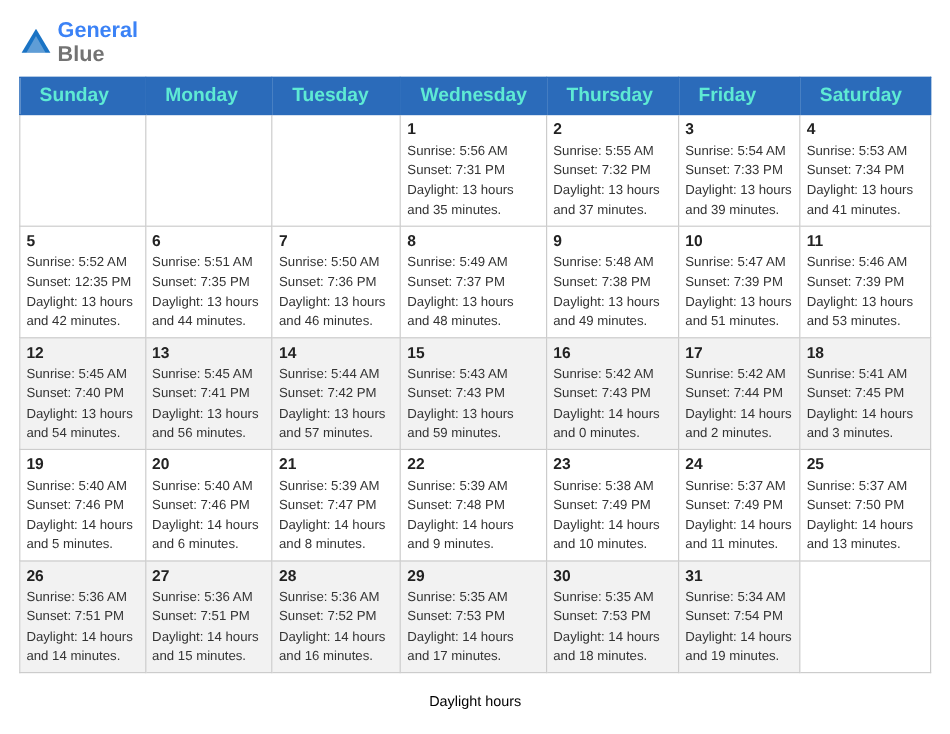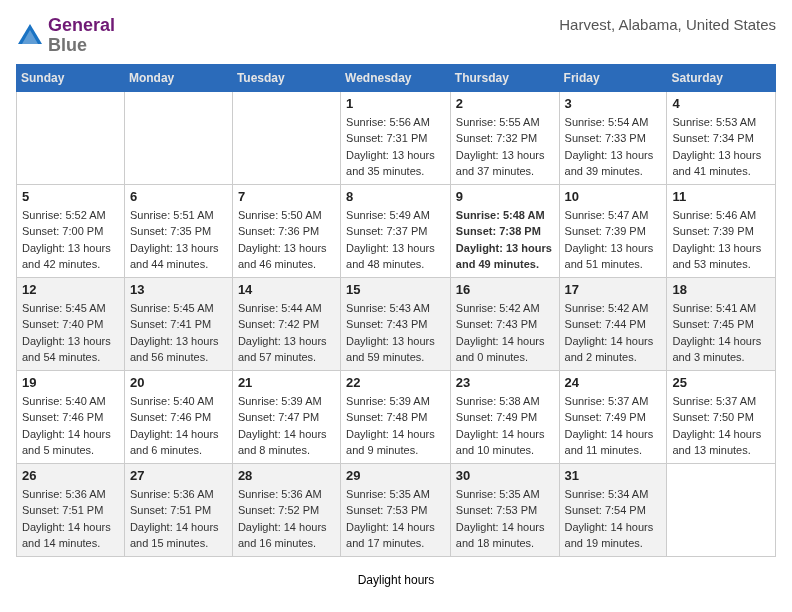--- a/index.html
+++ b/index.html
@@ -19,21 +19,21 @@
     .logo {
       display: flex;
       align-items: center;
       gap: 4px;
     }
     .logo-text {
       font-size: 18px;
       font-weight: bold;
       line-height: 1.1;
     }
-    .logo-general { color: #701a75; }
+    .logo-general { color: #3b82f6; }
     .logo-blue { color: #737373; }
     .logo-icon {
       width: 28px;
       height: 28px;
     }
     .title-block {
       text-align: right;
     }
     .month-title {
       font-size: 36px;
@@ -44,24 +44,24 @@
       font-size: 15px;
       color: #555;
     }
     .calendar {
       width: 100%;
       border-collapse: collapse;
       font-size: 11px;
     }
     .calendar th {
       background: #2b6bba;
-      color: #e5e5e5;
-      padding: 6px 4px;
+      color: #5eead4;
+      padding: 6px 16px;
       text-align: left;
-      font-size: 12px;
+      font-size: 16px;
       font-weight: bold;
       border: 1px solid #2b6bba;
     }
     .calendar td {
       border: 1px solid #ccc;
       vertical-align: top;
       padding: 4px 5px;
       width: 113px;
       min-height: 80px;
       background: #fff;
@@ -100,21 +100,20 @@
     <svg class="logo-icon" viewBox="0 0 28 28">
       <polygon points="14,2 26,22 2,22" fill="#1a73c4"></polygon>
       <polygon points="14,8 22,22 6,22" fill="#fff" opacity="0.3"></polygon>
     </svg>
     <div class="logo-text">
       <span class="logo-general">General</span><br>
       <span class="logo-blue">Blue</span>
     </div>
   </div>
   <div class="title-block">
-    <div class="location">Harvest, Alabama, United States</div>
   </div>
 </div>
 
 <table class="calendar">
   <thead>
     <tr>
     <th>Sunday</th>
         <th>Monday</th>
         <th>Tuesday</th>
         <th>Wednesday</th>
@@ -154,21 +153,21 @@
           <div class="day-info" style="white-space: pre-line;">Sunrise: 5:53 AM
 Sunset: 7:34 PM
 Daylight: 13 hours
 and 41 minutes.</div>
         </td>
       </tr>
       <tr>
         <td>
           <div class="day-num">5</div>
           <div class="day-info" style="white-space: pre-line;">Sunrise: 5:52 AM
-Sunset: 7:00 PM
+Sunset: 12:35 PM
 Daylight: 13 hours
 and 42 minutes.</div>
         </td>
         <td>
           <div class="day-num">6</div>
           <div class="day-info" style="white-space: pre-line;">Sunrise: 5:51 AM
 Sunset: 7:35 PM
 Daylight: 13 hours
 and 44 minutes.</div>
         </td>
@@ -181,21 +180,21 @@
         </td>
         <td>
           <div class="day-num">8</div>
           <div class="day-info" style="white-space: pre-line;">Sunrise: 5:49 AM
 Sunset: 7:37 PM
 Daylight: 13 hours
 and 48 minutes.</div>
         </td>
         <td>
           <div class="day-num">9</div>
-          <div class="day-info" style="white-space: pre-line; font-weight: bold;">Sunrise: 5:48 AM
+          <div class="day-info" style="white-space: pre-line;">Sunrise: 5:48 AM
 Sunset: 7:38 PM
 Daylight: 13 hours
 and 49 minutes.</div>
         </td>
         <td>
           <div class="day-num">10</div>
           <div class="day-info" style="white-space: pre-line;">Sunrise: 5:47 AM
 Sunset: 7:39 PM
 Daylight: 13 hours
 and 51 minutes.</div>

